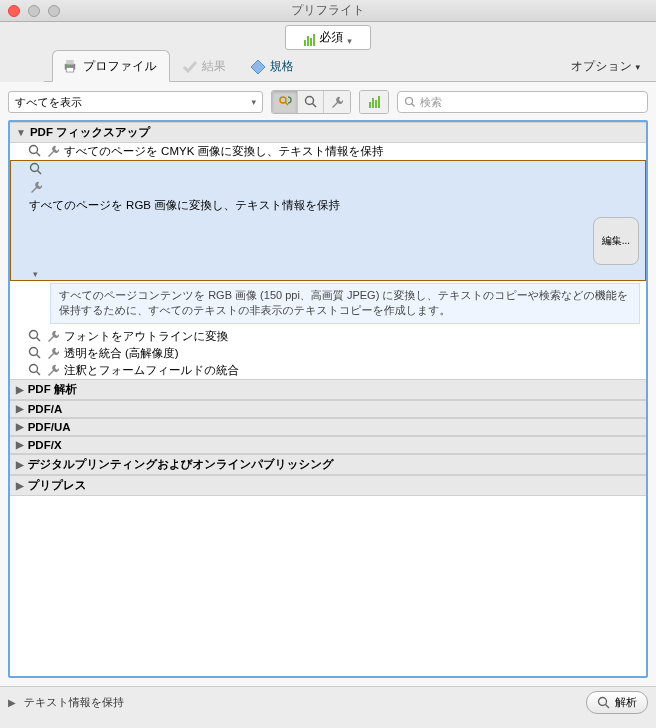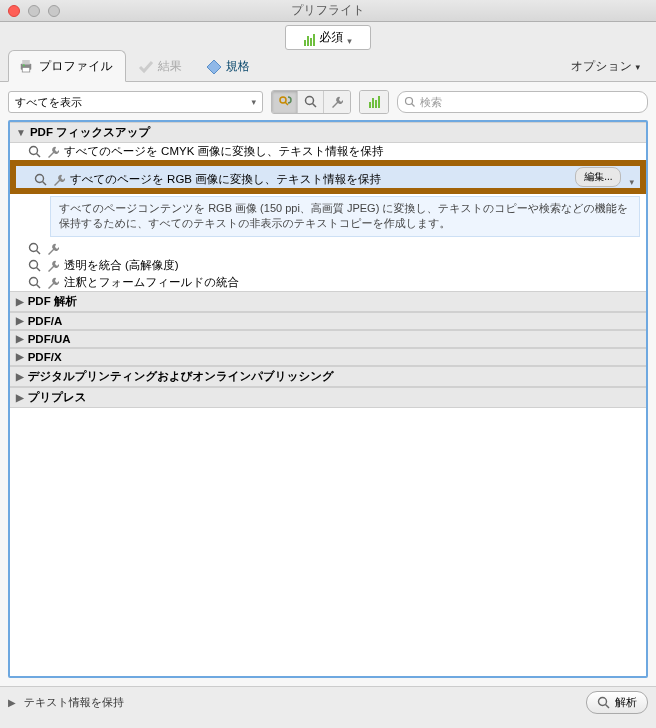--- a/index.html
+++ b/index.html
@@ -11,44 +11,44 @@
 .tl-close { background: #ff5f57; border: 1px solid #e0443e; }
 .tl-min  { background: #c8c8c8; border: 1px solid #a0a0a0; }
 .tl-max  { background: #c8c8c8; border: 1px solid #a0a0a0; }
 .title { position: absolute; left: 0; right: 0; text-align: center; font-size: 12px; color: #555; }
 
 .toolbar1 { height: 30px; background: #ececec; display: flex; justify-content: center; align-items: center; }
 .req-btn { display: flex; align-items: flex-end; gap: 4px; background: #fff; border: 1px solid #b8b8b8; border-radius: 3px; padding: 3px 18px; font-size: 12px; }
 .req-bars { display: flex; gap: 1px; align-items: flex-end; height: 12px; }
 .req-bars i { width: 2px; background: #6fbf3f; display: block; }
 
-.tabs { height: 30px; background: #ececec; display: flex; align-items: flex-end; padding: 0 8px; gap: 4px; border-bottom: 1px solid #bbb; }
+.tabs { height: 30px; background: #ececec; display: flex; align-items: flex-end; padding: 0 8px; gap: 4px; border-bottom: 1px solid #bbb; margin-left: 44px; }
 .tab { display: flex; align-items: center; gap: 4px; padding: 6px 12px 6px 8px; font-size: 12px; color: #0c4a6e; border-top-left-radius: 6px; border-top-right-radius: 6px; cursor: pointer; }
 .tab.active { background: #f7f7f7; border: 1px solid #bbb; border-bottom: 1px solid #f7f7f7; margin-bottom: -1px; color: #000; }
 .tab.inactive { color: #aaa; }
 .spacer { flex: 1; }
 .options { font-size: 12px; color: #333; padding: 6px 8px; }
 
 .panel { background: #f7f7f7; padding: 8px; height: 604px; display: flex; flex-direction: column; }
 .filterbar { display: flex; gap: 8px; align-items: center; margin-bottom: 6px; }
 .select { flex: 0 0 255px; height: 22px; background: #fff; border: 1px solid #bbb; border-radius: 3px; font-size: 11px; padding: 2px 6px; display: flex; align-items: center; justify-content: space-between; }
 .btngrp { display: flex; border: 1px solid #bbb; border-radius: 3px; overflow: hidden; }
 .btngrp > div { width: 26px; height: 22px; display: flex; align-items: center; justify-content: center; background: #f0f0f0; border-right: 1px solid #ccc; }
 .btngrp > div:last-child { border-right: none; }
 .btngrp > div.sel { background: #d0d0d0; box-shadow: inset 0 1px 3px rgba(0,0,0,.2); }
 .btngrp.single > div { width: 28px; }
-.search { flex: 1; height: 22px; border: 1px solid #bbb; border-radius: 9px; background: #fff; display: flex; align-items: center; padding: 0 6px; font-size: 11px; color: #999; }
+.search { flex: 1; height: 22px; border: 1px solid #bbb; border-radius: 4px; background: #fff; display: flex; align-items: center; padding: 0 6px; font-size: 11px; color: #999; }
 .search svg { margin-right: 4px; }
 
 .tree { flex: 1; border: 2px solid #6ea8e0; border-radius: 2px; background: #fff; overflow: auto; font-size: 11.5px; }
 .group { background: #e8e8e8; border-top: 1px solid #d0d0d0; border-bottom: 1px solid #d0d0d0; padding: 2px 6px; font-weight: bold; display: flex; align-items: center; gap: 4px; }
 .group .chev { font-size: 10px; color: #666; }
-.item { display: flex; align-items: flex-end; gap: 4px; padding: 1px 6px 1px 18px; }
-.item.selected { background: #d8e6f7; border: 6px solid #a16207; position: relative; }
-.edit-btn { margin-left: auto; background: #e8e8e8; border: 1px solid #bbb; border-radius: 8px; padding: 2px 8px; font-size: 10px; }
+.item { display: flex; align-items: flex-start; gap: 4px; padding: 1px 6px 1px 18px; }
+.item.selected { background: #d8e6f7; border: 1px solid #a16207; position: relative; flex-direction: column; }
+.edit-btn { margin-left: auto; background: #e8e8e8; border: 1px solid #bbb; border-radius: 8px; padding: 16px 8px; font-size: 10px; }
 .desc { background: #eef5fe; border: 1px solid #cde0f5; margin: 2px 6px 4px 40px; padding: 4px 8px; font-size: 11px; color: #444; line-height: 1.4; }
 .ico-mag, .ico-wrench { width: 14px; height: 14px; flex-shrink: 0; }
 
 .footer { height: 32px; background: #ececec; border-top: 1px solid #ccc; display: flex; align-items: center; padding: 0 8px; gap: 8px; }
 .footer .chev { font-size: 10px; color: #666; }
 .footer-label { font-size: 11px; color: #333; }
 .footer-spacer { flex: 1; }
 .footer-btn { display: flex; align-items: center; gap: 4px; background: linear-gradient(#fff,#e8e8e8); border: 1px solid #aaa; border-radius: 11px; padding: 3px 10px; font-size: 11px; }
 
 svg.printer { width: 18px; height: 18px; }
@@ -185,20 +185,21 @@
     <div class="desc">すべてのページコンテンツを RGB 画像 (150 ppi、高画質 JPEG) に変換し、テキストのコピーや検索などの機能を保持するために、すべてのテキストの非表示のテキストコピーを作成します。</div>
 
     <div class="item">
       <svg class="ico-mag">
           <circle cx="5.5" cy="5.5" r="4" fill="none" stroke="#666" stroke-width="1.4"></circle>
           <path d="M8.5 8.5 L12 12" stroke="#666" stroke-width="1.4"></path>
         </svg>
       <svg class="ico-wrench">
           <path d="M10 2 a3 3 0 0 0 -3 5 L2 12 l1 1 5-5 a3 3 0 0 0 5-3 l-2 2-2-2 z" fill="#888"></path>
         </svg>
+      <span>フォントをアウトラインに変換</span>
     </div>
 
     <div class="item">
       <svg class="ico-mag">
           <circle cx="5.5" cy="5.5" r="4" fill="none" stroke="#666" stroke-width="1.4"></circle>
           <path d="M8.5 8.5 L12 12" stroke="#666" stroke-width="1.4"></path>
         </svg>
       <svg class="ico-wrench">
           <path d="M10 2 a3 3 0 0 0 -3 5 L2 12 l1 1 5-5 a3 3 0 0 0 5-3 l-2 2-2-2 z" fill="#888"></path>
         </svg>

